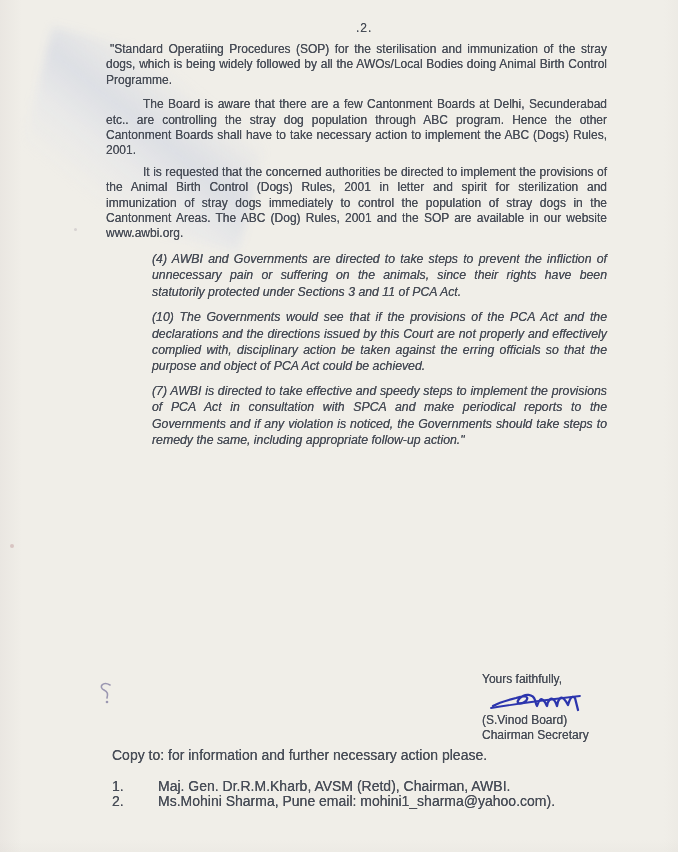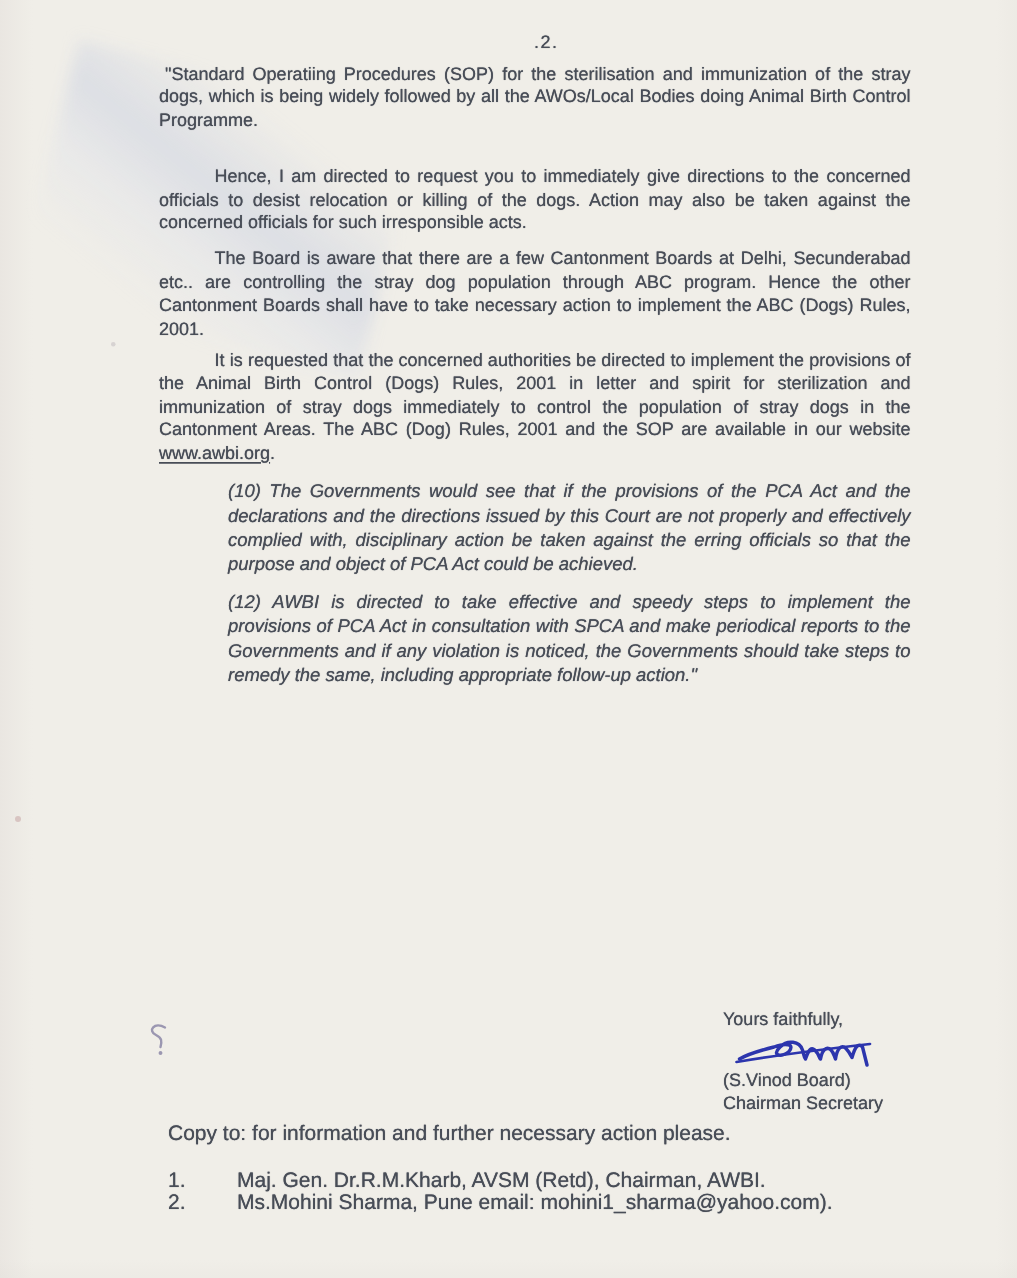--- a/index.html
+++ b/index.html
@@ -44,21 +44,21 @@
   .p2{margin-top:22px !important;text-indent:37px;}
   .p3{margin-top:9px  !important;text-indent:37px;}
   .p4{margin-top:6px  !important;text-indent:37px;}
   .p5{margin-top:7px  !important;text-indent:74px;}
   .quote{
     margin-top:9px !important;margin-left:46px !important;
     font-style:italic;font-size:12.3px;line-height:16.4px;
   }
   .quote.q12{margin-top:8px !important;}
   .closing{margin-top:10px !important;margin-left:-4px !important;}
-  .u{text-decoration:underline;text-underline-offset:2px;}
+  .u{text-underline-offset:2px;}
   .signoff{
     position:absolute;right:66px;top:672px;width:130px;
     font-size:12px;line-height:15px;text-shadow:0 0 0.5px currentColor;
   }
   .signature{color:var(--signature-ink);height:30px;margin:-1px 0 -3px 6px;}
   .penmark{position:absolute;left:96px;top:681px;color:var(--pen-mark);opacity:.85;}
   .copyto{
     position:absolute;left:112px;top:748px;width:470px;
     font-size:14px;line-height:15.5px;text-shadow:0 0 0.5px currentColor;
   }
@@ -73,25 +73,25 @@
 
   <div class="smudge"></div>
   <div class="speck" style="left:10px;top:544px;width:4px;height:4px;background:rgba(190,150,150,.45);"></div>
 
   <div class="speck" style="left:74px;top:228px;width:3px;height:3px;background:rgba(170,160,170,.35);"></div>
 
   <div class="pagenum">.2.</div>
 
   <div class="content">
     <p class="p1">"Standard Operatiing Procedures (SOP) for the sterilisation and immunization of the stray dogs, which is being widely followed by all the AWOs/Local Bodies doing Animal Birth Control Programme.</p>
-    <p class="p2">Hence, I am directed to request you to immediately give directions to the concerned officials to desist relocation or killing of the dogs. Action may also be taken against the concerned officials for such irresponsible acts.</p>
     <p class="p3">The Board is aware that there are a few Cantonment Boards at Delhi, Secunderabad etc.. are controlling the stray dog population through ABC program. Hence the other Cantonment Boards shall have to take necessary action to implement the ABC (Dogs) Rules, 2001.</p>
     <p class="p4"><span>It is requested that the concerned authorities be directed to implement the provisions of the Animal Birth Control (Dogs) Rules, 2001 in letter and spirit for sterilization and immunization of stray dogs immediately to control the population of stray dogs in the Cantonment Areas. The ABC (Dog) Rules, 2001 and the SOP are available in our website </span><span class="u">www.awbi.org</span><span>.</span></p>
+    <p class="quote q4">(4) AWBI and Governments are directed to take steps to prevent the infliction of unnecessary pain or suffering on the animals, since their rights have been statutorily protected under Sections 3 and 11 of PCA Act.</p>
     <p class="quote q10">(10) The Governments would see that if the provisions of the PCA Act and the declarations and the directions issued by this Court are not properly and effectively complied with, disciplinary action be taken against the erring officials so that the purpose and object of PCA Act could be achieved.</p>
-    <p class="quote q12">(12) AWBI is directed to take effective and speedy steps to implement the provisions of PCA Act in consultation with SPCA and make periodical reports to the Governments and if any violation is noticed, the Governments should take steps to remedy the same, including appropriate follow-up action."</p>
+    <p class="quote q12">(7) AWBI is directed to take effective and speedy steps to implement the provisions of PCA Act in consultation with SPCA and make periodical reports to the Governments and if any violation is noticed, the Governments should take steps to remedy the same, including appropriate follow-up action."</p>
   </div>
 
   <div class="penmark">
     <svg width="22" height="30" viewBox="0 0 22 30" fill="none">
       <path d="M14 4 C7 0 2 6 8 9 C12 11 12 13 11 17" stroke="currentColor" stroke-width="1.6" stroke-linecap="round"></path>
       <circle cx="11" cy="21" r="1.3" fill="currentColor"></circle>
     </svg>
   </div>
 
   <div class="signoff">

